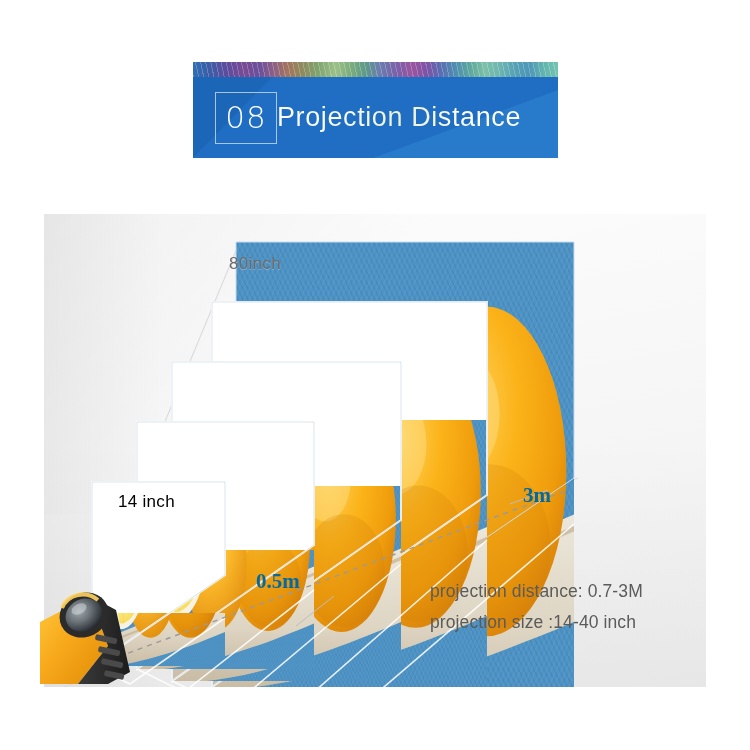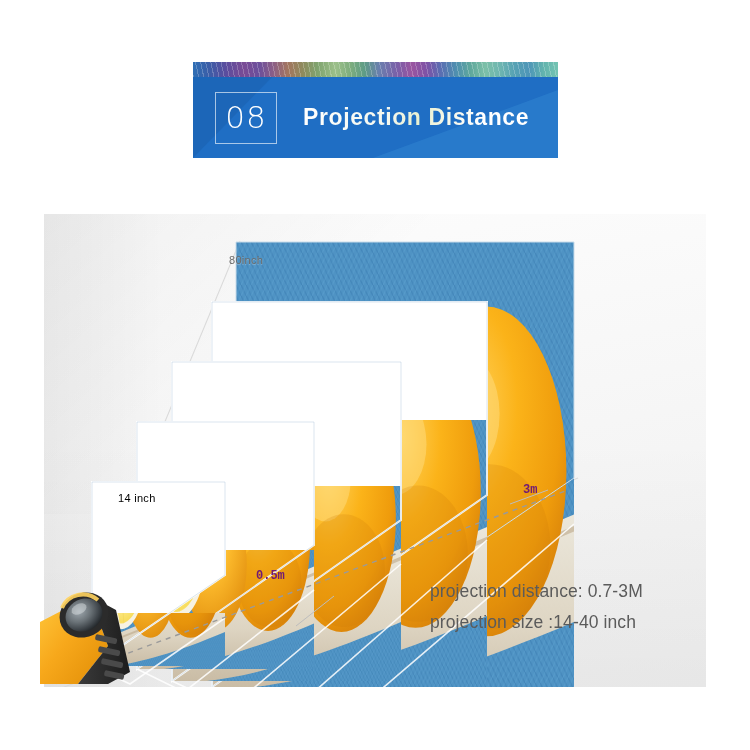--- a/index.html
+++ b/index.html
@@ -95,23 +95,22 @@
   .num-box span {
     color: #ffffff;
     font-size: 31px;
     font-weight: 300;
     letter-spacing: 1px;
     line-height: 1;
     font-family: "DejaVu Sans", sans-serif;
   }
 
   .banner-title {
-    margin-left: 26px;
-    font-size: 23px;
-    font-weight: 700;
+    font-size: 27px;
+    font-weight: 400;
     letter-spacing: .6px;
     white-space: nowrap;
     background-image: linear-gradient(100deg,
         #ffffff 0%, #f3f7ee 38%, #e9f0cf 52%,
         #f4f6e6 62%, #ffffff 78%, #ffffff 100%);
     -webkit-background-clip: text;
     background-clip: text;
     color: transparent;
     -webkit-text-fill-color: transparent;
   }
@@ -177,33 +176,33 @@
     font-size: 17.5px;
     line-height: 31px;
     letter-spacing: .1px;
     font-family: "Liberation Sans", sans-serif;
   }
   .caption div { white-space: nowrap; }
 
   
   .dim {
     position: absolute;
-    color: #701a75;
-    font-size: 12px;
+    color: #0369a1;
+    font-size: 21px;
     font-weight: 700;
-    font-family: Liberation Mono, monospace;
+    font-family: Liberation Serif, serif;
   }
   .dim-05 { left: 256px; top: 569px; }
   .dim-3m { left: 523px; top: 483px; }
 
   
   .screen-label {
     position: absolute;
     color: #6a6a6a;
-    font-size: 11px;
+    font-size: 17px;
     font-family: "Liberation Sans", sans-serif;
     letter-spacing: .3px;
     text-shadow: 0 1px 1px rgba(255,255,255,.35);
   }
   .label-80 { left: 229px; top: 254px; }
   .label-14 { left: 118px; top: 492px; color: #000000; }
 </style>
 </head>
 <body>
 

